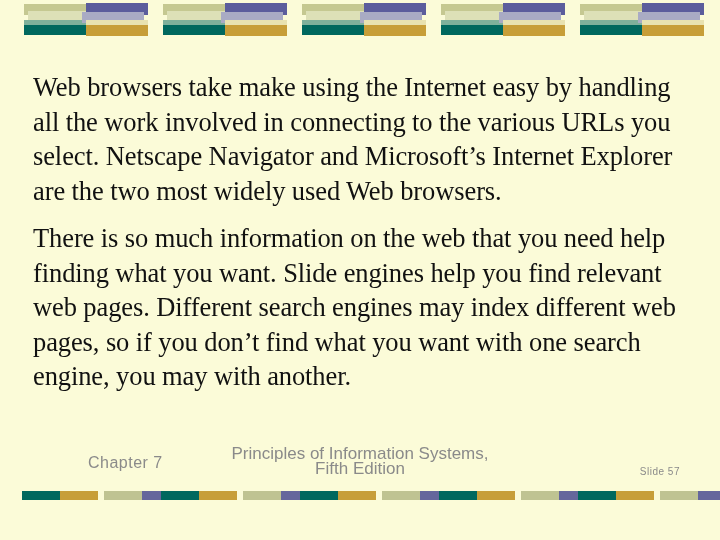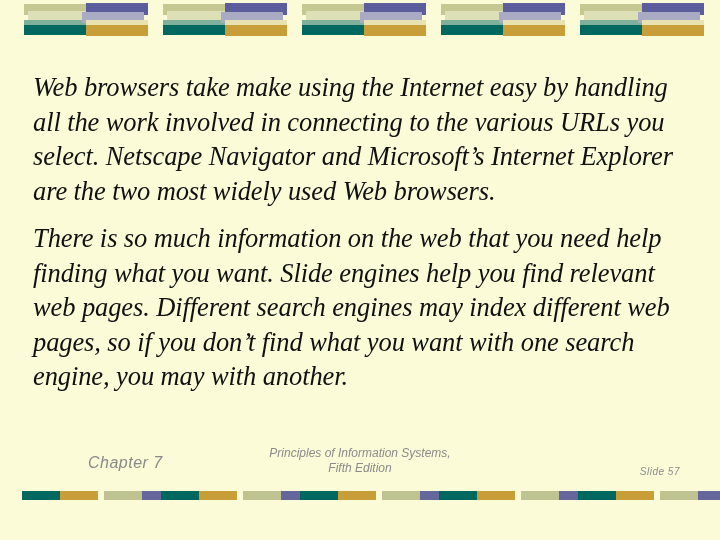--- a/index.html
+++ b/index.html
@@ -15,21 +15,20 @@
     position: relative;
   }
 
   .slide {
     position: absolute;
     left: 0;
     top: 0;
     width: 720px;
     height: 504px;
     background: #fbfbd8;
-    font-style: italic;
   }
 
   
   .top-band {
     position: absolute;
     left: 0;
     top: 0;
     width: 720px;
     height: 40px;
   }
@@ -163,21 +162,21 @@
     letter-spacing: 0.5px;
     white-space: nowrap;
   }
   .footer-center {
     position: absolute;
     left: 0;
     top: 0;
     width: 720px;
     text-align: center;
     font-family: "Liberation Sans", sans-serif;
-    font-size: 12px;
+    font-size: 17px;
     line-height: 15px;
     color: #8a8a8a;
   }
   .footer-center .l1 { display: block; }
   .footer-center .l2 { display: block; }
   .footer-slide {
     position: absolute;
     right: 40px;
     top: 8px;
     font-family: "Liberation Sans", sans-serif;

